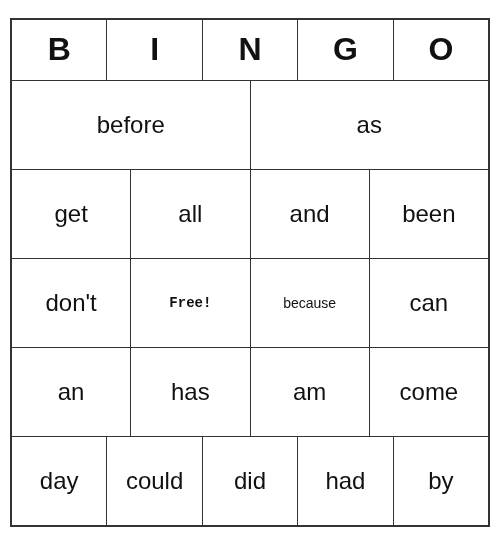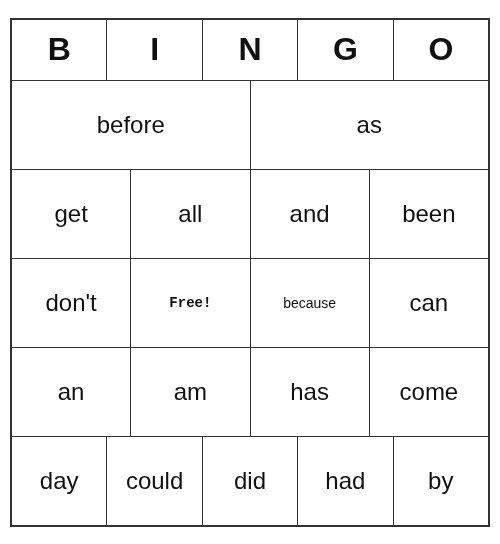--- a/index.html
+++ b/index.html
@@ -23,21 +23,20 @@
       background: #fff;
     }
 
     .bingo-row {
       display: flex;
       border-bottom: 1px solid #333;
     }
 
     .bingo-row:last-child {
       border-bottom: none;
-      justify-content: flex-end;
     }
 
     .bingo-cell {
       flex: 1;
       border-right: 1px solid #333;
       display: flex;
       align-items: center;
       justify-content: center;
       text-align: center;
       padding: 8px 4px;
@@ -92,22 +91,22 @@
     <div class="bingo-cell">been</div>
   </div>
   <div class="bingo-row">
     <div class="bingo-cell">don't</div>
     <div class="bingo-cell free-cell">Free!</div>
     <div class="bingo-cell small-text">because</div>
     <div class="bingo-cell">can</div>
   </div>
   <div class="bingo-row">
     <div class="bingo-cell">an</div>
+    <div class="bingo-cell">has</div>
     <div class="bingo-cell">am</div>
-    <div class="bingo-cell">has</div>
     <div class="bingo-cell">come</div>
   </div>
   <div class="bingo-row">
     <div class="bingo-cell">day</div>
     <div class="bingo-cell">could</div>
     <div class="bingo-cell">did</div>
     <div class="bingo-cell">had</div>
     <div class="bingo-cell">by</div>
   </div>
 </div>

